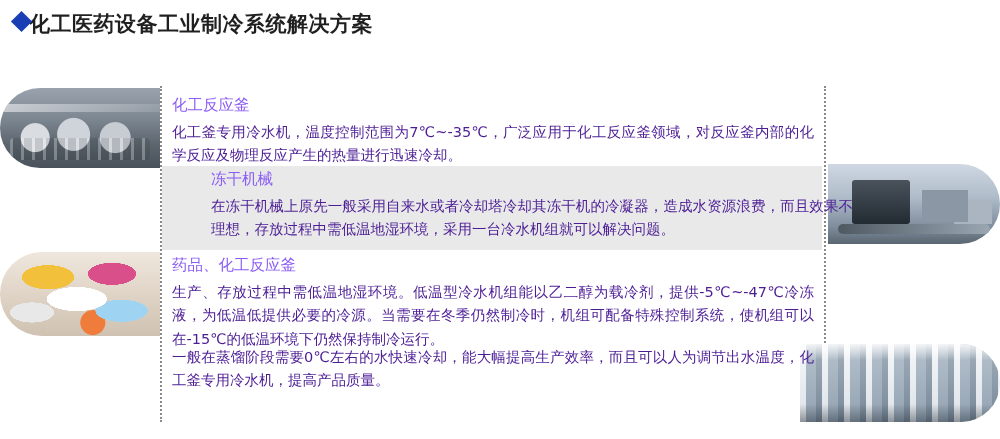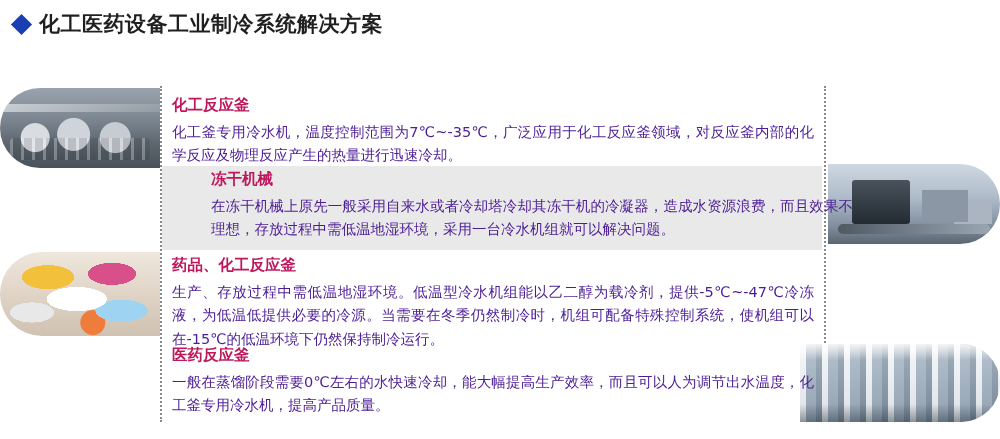--- a/index.html
+++ b/index.html
@@ -14,22 +14,21 @@
     overflow: hidden;
     position: relative;
   }
 
   
   .title-row {
     position: absolute;
     left: 14px;
     top: 14px;
     display: flex;
-    align-items: center;
-    gap: 10px;
+    align-items: flex-start;
   }
   .diamond-icon {
     width: 15px;
     height: 15px;
     background: #1a3fb5;
     transform: rotate(45deg);
     flex: none;
   }
   .title-text {
     font-size: 21px;
@@ -50,22 +49,22 @@
   .rail-right { left: 824px; }
 
   
   .row {
     position: absolute;
     left: 172px;
     width: 642px;
   }
   .row-heading {
     font-size: 15.5px;
-    font-weight: bold;
-    color: #be185d;
+    font-weight: normal;
+    color: #8b5cf6;
     margin: 0 0 6px 0;
     line-height: 1.2;
   }
   .row-body {
     font-size: 14.5px;
     color: #4c1d95;
     line-height: 1.62;
     text-align: justify;
     margin: 0;
   }
@@ -225,15 +224,14 @@
   <div class="row-heading">冻干机械</div>
   <div class="row-body">在冻干机械上原先一般采用自来水或者冷却塔冷却其冻干机的冷凝器，造成水资源浪费，而且效果不理想，存放过程中需低温地湿环境，采用一台冷水机组就可以解决问题。</div>
 </div>
 
 <div class="row row-3">
   <div class="row-heading">药品、化工反应釜</div>
   <div class="row-body">生产、存放过程中需低温地湿环境。低温型冷水机组能以乙二醇为载冷剂，提供-5℃~-47℃冷冻液，为低温低提供必要的冷源。当需要在冬季仍然制冷时，机组可配备特殊控制系统，使机组可以在-15℃的低温环境下仍然保持制冷运行。</div>
 </div>
 
 <div class="row row-4">
-  <div class="row-heading">医药反应釜</div>
   <div class="row-body">一般在蒸馏阶段需要0℃左右的水快速冷却，能大幅提高生产效率，而且可以人为调节出水温度，化工釜专用冷水机，提高产品质量。</div>
 </div>
 
 </body></html>

